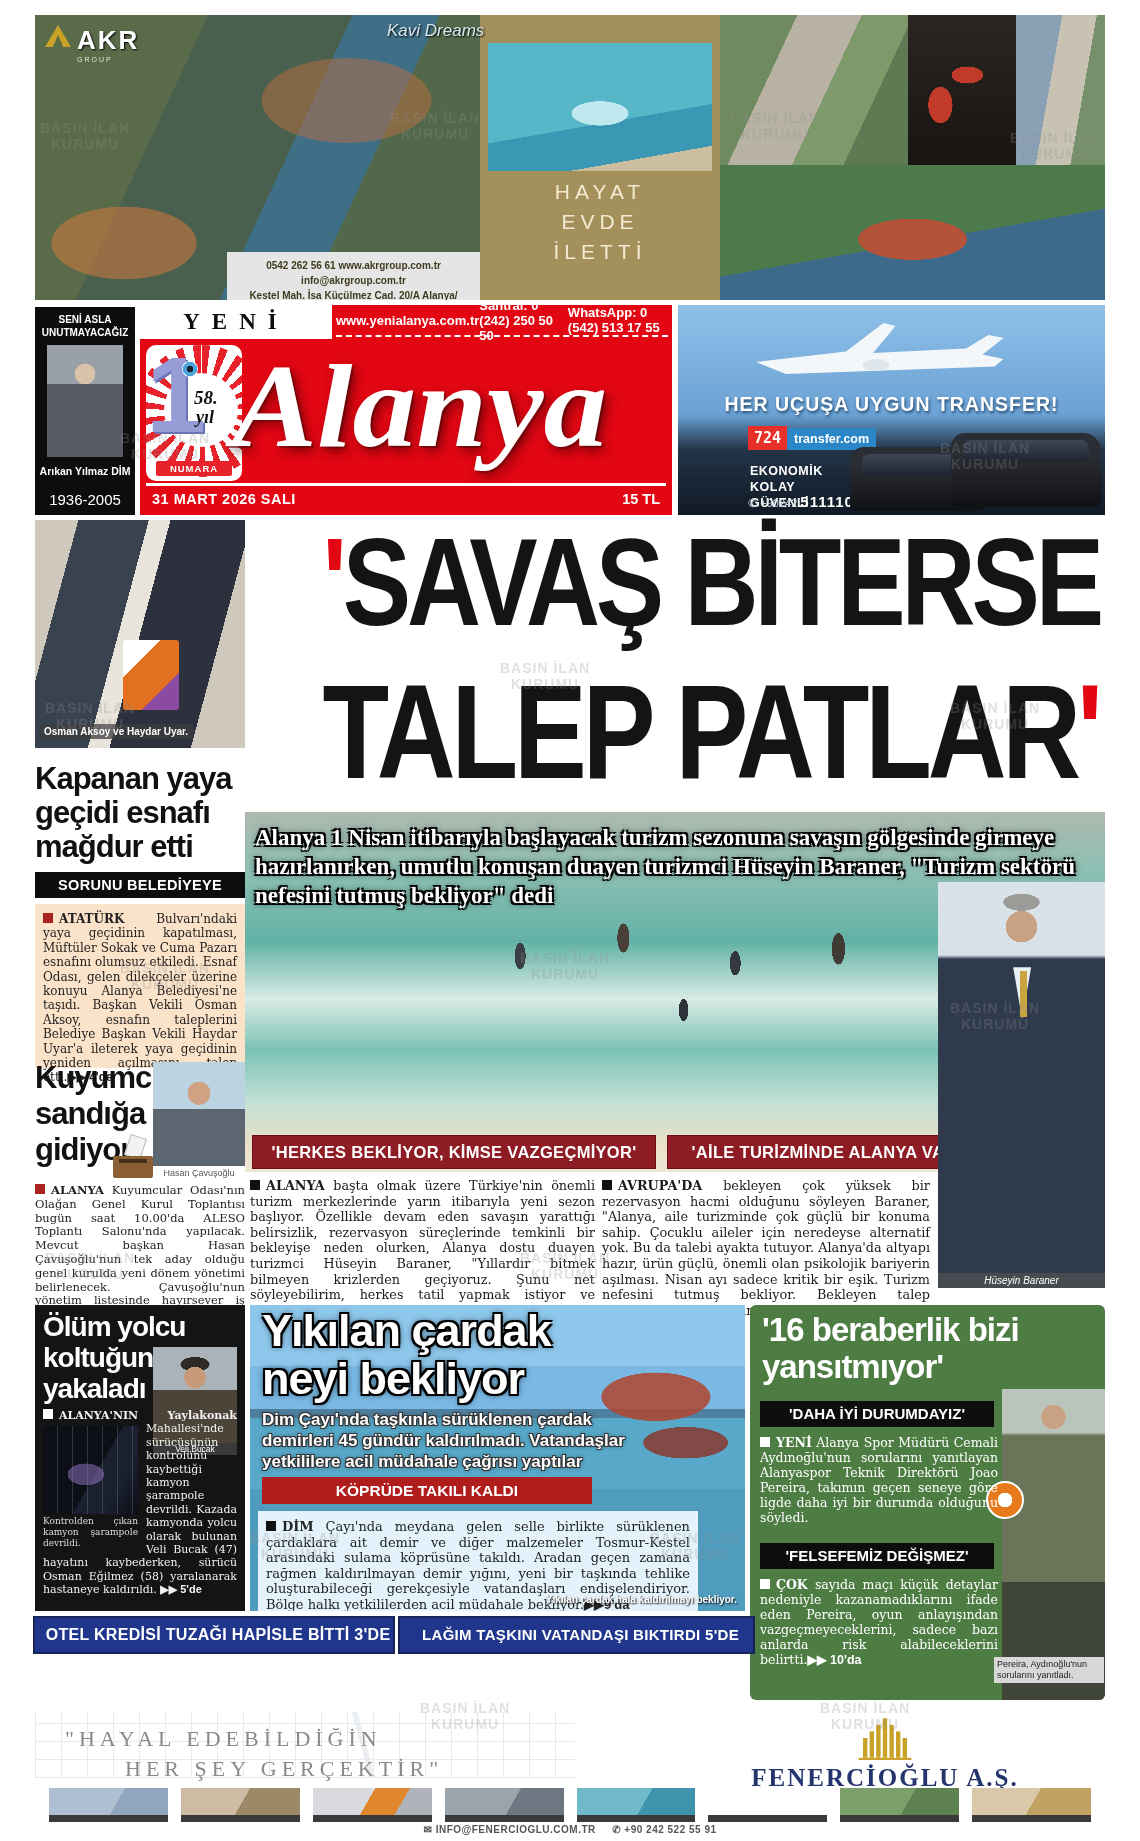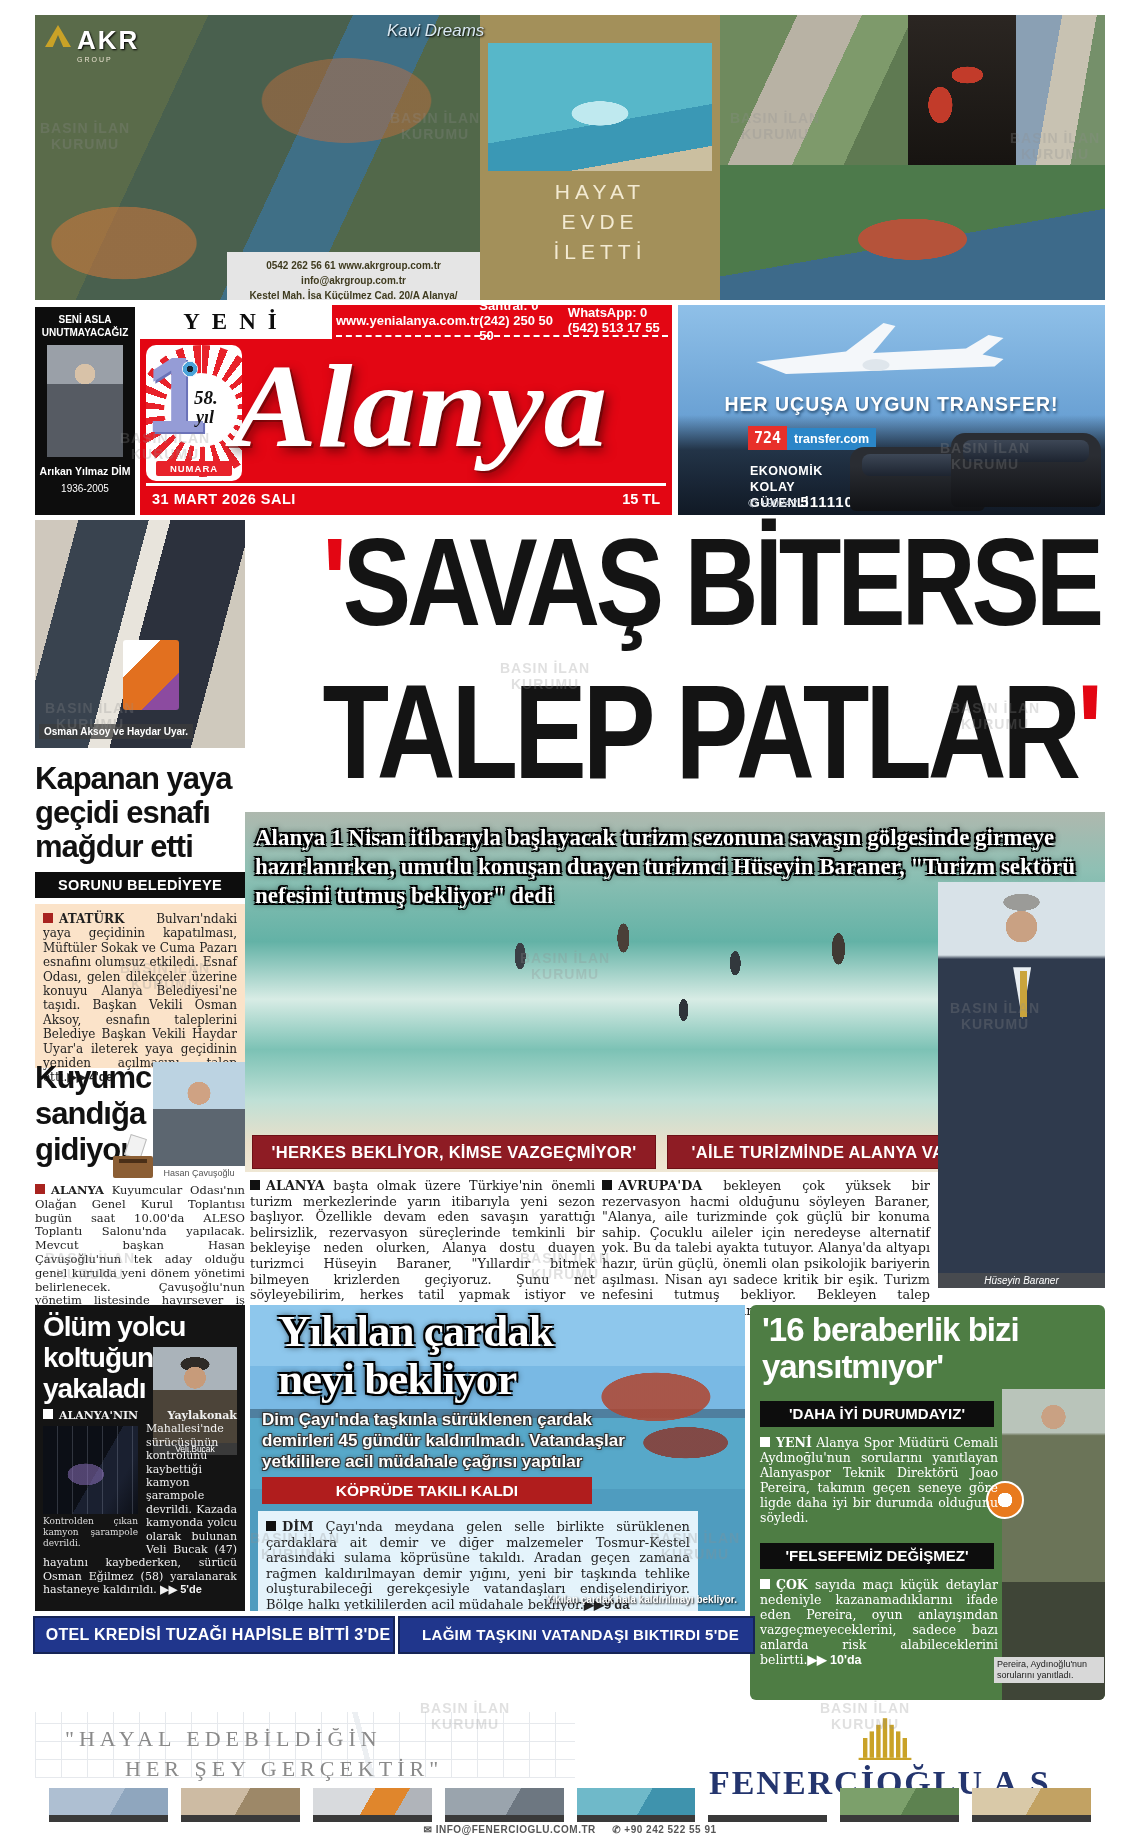--- a/index.html
+++ b/index.html
@@ -31,21 +31,21 @@
       font-size:10px;font-weight:bold;text-align:center;padding-top:6px;line-height:15px;z-index:3;}
   .topad-right{left:685px;top:0;width:385px;height:285px;background:#6d5f49;}
   .ph{position:absolute;}
   
   .obit{left:35px;top:307px;width:100px;height:208px;background:#0d0d0d;color:#fff;text-align:center;}
   .obit .hd{font-size:10px;font-weight:bold;line-height:13px;padding-top:6px;}
   .obitphoto{left:12px;top:38px;width:76px;height:112px;
       background:radial-gradient(circle 17px at 50% 26%,#d8c2a8 0 60%,transparent 61%),
                  linear-gradient(#9aa0a8 0 35%,#565b63 35%);}
   .obit .nm{position:absolute;left:0;top:158px;width:100%;font-size:10.5px;font-weight:bold;}
-  .obit .yr{position:absolute;left:0;top:176px;width:100%;font-size:10px;text-align:center;}
+  .obit .yr{position:absolute;left:0;top:184px;width:100%;font-size:15px;text-align:center;}
   .redbox{left:140px;top:305px;width:532px;height:210px;background:#e30613;overflow:hidden;}
   .yenistrip{left:0;top:0;width:192px;height:34px;background:#fff;color:#0d0d0d;text-align:center;
       font-weight:bold;font-size:23px;letter-spacing:12px;line-height:34px;}
   .mhcontact{left:196px;top:0;width:332px;height:30px;display:flex;justify-content:space-between;
       align-items:center;color:#fff;font-weight:bold;font-size:13px;}
   .mhdash{left:196px;top:30px;width:332px;border-top:2px dashed #fff;}
   .badge{left:6px;top:40px;width:96px;height:136px;background:#fff;border-radius:10px;overflow:hidden;}
   .burst{position:absolute;left:-10px;top:0;width:132px;height:132px;border-radius:50%;
       background:repeating-conic-gradient(#e8222a 0deg 7deg,#ffffff 7deg 16deg);}
   .burstcore{position:absolute;left:18px;top:28px;width:74px;height:74px;border-radius:50%;background:#fff;}
@@ -153,22 +153,22 @@
         radial-gradient(ellipse 30px 18px at 45% 55%,rgba(150,120,200,.5) 0 60%,transparent 61%),
         repeating-linear-gradient(90deg,transparent 0 14px,rgba(180,190,210,.22) 14px 15px),
         linear-gradient(120deg,#0c0f16 0 55%,#1a2030 55% 75%,#0c0f16);}
   .npcap{float:left;clear:left;width:95px;font-size:9px;line-height:11px;color:#ddd;margin:0 8px 4px 0;}
   .bluebox{left:250px;top:1305px;width:495px;height:306px;overflow:hidden;
       background:
         radial-gradient(ellipse 90px 40px at 82% 30%,rgba(176,69,47,.85) 0 60%,transparent 61%),
         radial-gradient(ellipse 70px 26px at 88% 45%,rgba(140,50,38,.8) 0 60%,transparent 61%),
         linear-gradient(180deg,#8ec7ec 0 20%,#79b9e4 20% 34%,#4f7f9f 34% 37%,#57a8c9 37% 60%,#4f9cbf 60%);}
   .phl{position:absolute;left:12px;top:2px;color:#fff;font-weight:bold;font-size:45px;line-height:48px;
-      letter-spacing:-1px;font-family:Liberation Serif, serif;
-      text-shadow:-2px -2px 0 #000,2px -2px 0 #000,-2px 2px 0 #000,2px 2px 0 #000,0 0 7px #000;margin-left:16px;}
+      letter-spacing:-1px;font-family:Liberation Sans, sans-serif;
+      text-shadow:-2px -2px 0 #000,2px -2px 0 #000,-2px 2px 0 #000,2px 2px 0 #000,0 0 7px #000;}
   .pdeck{position:absolute;left:12px;top:104px;width:368px;color:#fff;font-weight:bold;font-size:17px;
       line-height:21px;text-shadow:-1px -1px 0 #333,1px -1px 0 #333,-1px 1px 0 #333,1px 1px 0 #333,0 0 4px #222;}
   .pkick{position:absolute;left:12px;top:172px;width:330px;height:27px;background:#b01d1d;color:#fff;
       font-weight:bold;font-size:15.5px;text-align:center;line-height:27px;}
   .pbody{position:absolute;left:8px;top:206px;width:424px;background:rgba(240,250,255,.93);padding:8px;
       font-size:13px;line-height:15.6px;text-align:justify;color:#222;}
   .pphcap{position:absolute;right:8px;bottom:6px;color:#fff;font-weight:bold;font-size:10px;
       text-shadow:1px 1px 2px #000;}
   .greenbox{left:750px;top:1305px;width:355px;height:395px;background:#4e7d44;border-radius:6px;overflow:hidden;}
   .ghl{position:absolute;left:12px;top:6px;color:#fff;font-weight:bold;font-size:33px;line-height:37px;letter-spacing:-1px;}
@@ -186,21 +186,21 @@
       letter-spacing:.3px;box-shadow:0 0 0 2px #162457;padding-left:8px;}
   
   .bot{left:35px;top:1712px;width:1070px;height:122px;background:#fff;}
   .blueprint{position:absolute;left:0;top:0;width:540px;height:66px;opacity:.18;
       background:repeating-linear-gradient(90deg,#7a8aa0 0 1px,transparent 1px 26px),
                  repeating-linear-gradient(0deg,#7a8aa0 0 1px,transparent 1px 18px),
                  linear-gradient(75deg,transparent 0 60%,#9aa8ba 60% 61%,transparent 61%);}
   .quote{position:absolute;left:30px;top:12px;width:560px;color:#8a8a8a;font-size:22px;line-height:30px;
       letter-spacing:5px;font-family:"Liberation Serif","DejaVu Serif",serif;}
   .fbrand{position:absolute;left:640px;top:4px;width:420px;text-align:center;}
-  .fbrand .nm{color:#24356e;font-weight:bold;font-size:34px;letter-spacing:2px;
+  .fbrand .nm{color:#24356e;font-weight:bold;font-size:25px;letter-spacing:2px;
       font-family:"Liberation Serif","DejaVu Serif",serif;}
   .thumbs{position:absolute;left:14px;top:76px;width:1042px;display:flex;gap:13px;}
   .thumb{width:119px;height:34px;position:relative;}
   .thumb .bar{position:absolute;left:0;bottom:0;width:100%;height:7px;background:#3a3a3a;}
   .fcontact{position:absolute;left:0;top:112px;width:100%;text-align:center;color:#555;
       font-weight:bold;font-size:10px;letter-spacing:.5px;}
 </style>
 </head>
 <body>
 

